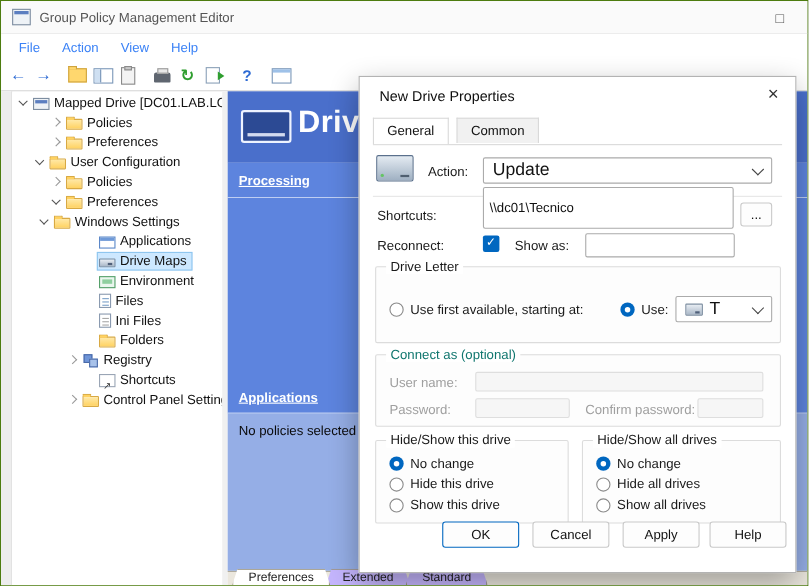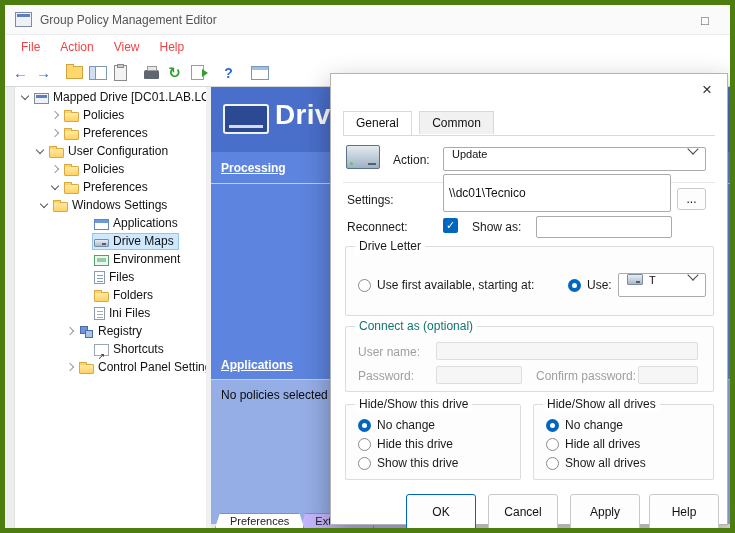--- a/index.html
+++ b/index.html
@@ -1,30 +1,30 @@
 <!DOCTYPE html>
 <html><head>
 <meta charset="utf-8">
 <style>
   html,body{margin:0;padding:0;background:#d8d8d8;}
   #win{position:relative;width:735px;height:533px;background:#fff;overflow:hidden;
-       font-family:"Liberation Sans","DejaVu Sans",sans-serif;border:5px solid #4d7c0f;box-sizing:border-box;}
+       font-family:"Liberation Sans","DejaVu Sans",sans-serif;border:1px solid #4d7c0f;box-sizing:border-box;}
 
   
   .titlebar{position:absolute;left:0;top:0;right:0;height:30px;background:#fafafa;border-bottom:1px solid #ececec;
             display:flex;align-items:center;padding:0 10px;box-sizing:border-box;}
   .app-icon{width:15px;height:13px;background:#eef2f6;border:1px solid #7d8da0;position:relative;flex:none;}
   .app-icon::before{content:"";position:absolute;left:1px;top:1px;right:1px;height:3px;background:#5b7ec0;}
   .title-text{font-size:12px;color:#555;margin-left:8px;}
   .win-max{position:absolute;right:14px;top:5px;width:22px;height:20px;display:flex;align-items:center;justify-content:center;
            color:#555;font-size:13px;}
 
   
   .menubar{position:absolute;left:0;top:30px;right:0;height:24px;background:#fff;display:flex;align-items:center;padding-left:6px;}
-  .menu-item{font-size:12px;color:#ef4444;padding:4px 10px;text-align:center;}
+  .menu-item{font-size:12px;color:#3b82f6;padding:4px 10px;text-align:center;}
 
   
   .toolbar{position:absolute;left:0;top:54px;right:0;height:28px;background:#fff;border-bottom:1px solid #d8d8d8;
            display:flex;align-items:center;padding-left:4px;box-sizing:border-box;}
   .tbtn{width:23px;height:23px;display:flex;align-items:center;justify-content:center;flex:none;}
   .tb-sep{width:8px;flex:none;}
   .g-ar{color:#2e6bd4;font-size:15px;font-weight:bold;}
   .g-refresh{color:#2f9e2f;font-size:15px;font-weight:bold;}
   .g-help{color:#2e6bd4;font-size:14px;font-weight:bold;}
   .i-folderup{width:15px;height:11px;background:#ffd76e;border:1px solid #cfa43f;position:relative;}
@@ -103,29 +103,29 @@
   .d-tabs{position:absolute;left:12px;right:12px;top:37px;height:24px;border-bottom:1px solid #d9d9d9;}
   .d-tab{display:inline-block;vertical-align:bottom;font-size:12px;color:#111;padding:4px 12px;background:#f1f1f1;
          border:1px solid #d9d9d9;border-bottom:none;margin-right:3px;}
   .d-tab.active{background:#fff;position:relative;margin-bottom:-1px;padding-bottom:5px;z-index:2;}
   .dlbl{position:absolute;font-size:12px;color:#1a1a1a;}
   .dlbl.dis{color:#9f9f9f;}
   .dlg-drive{position:absolute;left:15px;top:71px;width:32px;height:22px;border:1px solid #5a708c;border-radius:2px;
              background:linear-gradient(#e4ebf2,#9fb0c2);}
   .dlg-drive::after{content:"";position:absolute;right:3px;bottom:3px;width:8px;height:2px;background:#4f5f70;}
   .dlg-drive::before{content:"";position:absolute;left:3px;bottom:3px;width:3px;height:3px;background:#65c465;border-radius:50%;}
-  .combo{position:absolute;display:flex;align-items:flex-start;background:#fff;border:1px solid #ababab;border-radius:2px;
-         font-size:11px;color:#111;padding:0 8px;box-sizing:border-box;}
+  .combo{position:absolute;display:flex;align-items:center;background:#fff;border:1px solid #ababab;border-radius:2px;
+         font-size:16px;color:#111;padding:0 8px;box-sizing:border-box;}
   .cbx-ar{margin-left:auto;width:7px;height:7px;border-right:1.4px solid #444;border-bottom:1.4px solid #444;
           transform:rotate(45deg);margin-top:-3px;flex:none;}
   .textbox{position:absolute;border:1px solid #ababab;border-radius:2px;font-size:12px;color:#111;padding:2px 5px;
            box-sizing:border-box;font-family:"Liberation Sans","DejaVu Sans",sans-serif;background:#fff;}
   .textbox:disabled{background:#f6f6f6;border-color:#dedede;}
   .d-sep{position:absolute;left:12px;right:12px;top:108px;border-top:1px solid #e6e6e6;}
-  .btn{position:absolute;top:420px;width:70px;height:36px;background:#fdfdfd;border:1px solid #c9c9c9;border-radius:3px;
+  .btn{position:absolute;top:404px;width:70px;height:24px;background:#fdfdfd;border:1px solid #c9c9c9;border-radius:3px;
        font-size:12px;color:#111;display:flex;align-items:center;justify-content:center;box-sizing:border-box;}
   .btn.default{border:1.5px solid #0067c0;}
   .group{position:absolute;border:1px solid #dcdcdc;border-radius:2px;background:#fdfdfd;box-sizing:border-box;}
   .gtitle{position:absolute;top:-8px;left:9px;background:#fff;padding:0 4px;font-size:12px;color:#1a1a1a;}
   .gtitle.dis{color:#0f766e;}
   .opt{position:absolute;display:flex;align-items:center;height:16px;}
   .radio{width:13px;height:13px;border-radius:50%;border:1px solid #8a8a8a;background:#fff;box-sizing:border-box;flex:none;}
   .radio.sel{border:none;background:#0067c0;position:relative;}
   .radio.sel::after{content:"";position:absolute;left:4px;top:4px;width:5px;height:5px;background:#fff;border-radius:50%;}
   .olbl{font-size:12px;color:#1a1a1a;margin-left:6px;white-space:nowrap;}
@@ -266,29 +266,29 @@
     <div class="trow" style="padding-left:64px">
       <span class="chev"></span>
       <span class="ibox">
           <span class="ti i-file"></span>
           <span class="tl">Files</span>
         </span>
     </div>
     <div class="trow" style="padding-left:64px">
       <span class="chev"></span>
       <span class="ibox">
-          <span class="ti i-folder"></span>
-          <span class="tl">Folders</span>
-        </span>
-    </div>
-    <div class="trow" style="padding-left:64px">
-      <span class="chev"></span>
-      <span class="ibox">
           <span class="ti i-ini"></span>
           <span class="tl">Ini Files</span>
+        </span>
+    </div>
+    <div class="trow" style="padding-left:64px">
+      <span class="chev"></span>
+      <span class="ibox">
+          <span class="ti i-folder"></span>
+          <span class="tl">Folders</span>
         </span>
     </div>
     <div class="trow" style="padding-left:49px">
       <span class="chev col"></span>
       <span class="ibox">
           <span class="ti i-reg"></span>
           <span class="tl">Registry</span>
         </span>
     </div>
     <div class="trow" style="padding-left:64px">
@@ -324,37 +324,38 @@
       <div class="p-empty-text">No policies selected</div>
     </div>
     <div class="p-tabs">
       <span class="rtab active">Preferences</span>
       <span class="rtab">Extended</span>
       <span class="rtab">Standard</span>
     </div>
   </div>
 
   <div class="dialog">
+    <span class="d-title">New Drive Properties</span>
     <span class="d-close">×</span>
 
     <div class="d-tabs">
       <span class="d-tab active">General</span>
       <span class="d-tab">Common</span>
     </div>
 
     <span class="dlg-drive"></span>
     <span class="dlbl" style="left:62px;top:79px">Action:</span>
     <div class="combo" style="left:112px;top:73px;width:263px;height:24px">
       <span>Update</span>
       <span class="cbx-ar"></span>
     </div>
 
     <div class="d-sep"></div>
 
-    <span class="dlbl" style="left:16px;top:119px">Settings:</span>
+    <span class="dlbl" style="left:16px;top:119px">Shortcuts:</span>
     <input class="textbox" style="left: 112px; top: 100px; width: 228px; height: 38px;" value="\\dc01\Tecnico">
     <div class="btn" style="left:346px;top:114px;width:29px;height:22px;position:absolute">...</div>
 
     <span class="dlbl" style="left:16px;top:146px">Reconnect:</span>
     <span class="checkbox" style="left:112px;top:144px">
       <span>✓</span>
     </span>
     <span class="dlbl" style="left:141px;top:146px">Show as:</span>
     <input class="textbox" style="left: 205px; top: 142px; width: 136px; height: 22px;" value="">
 

